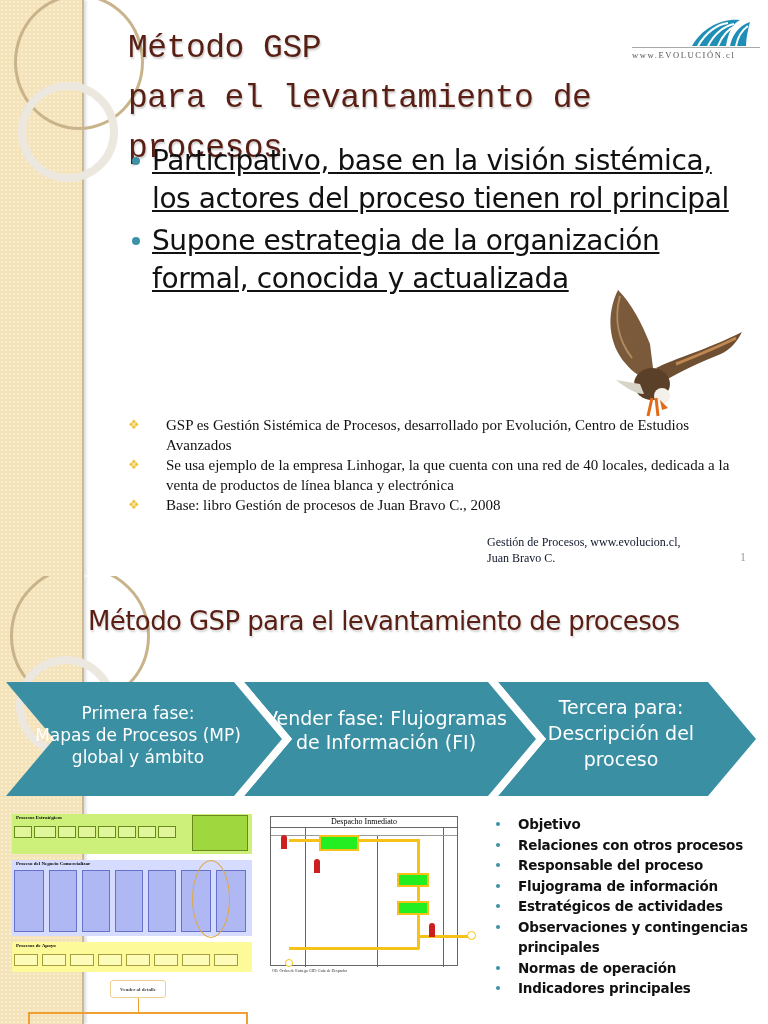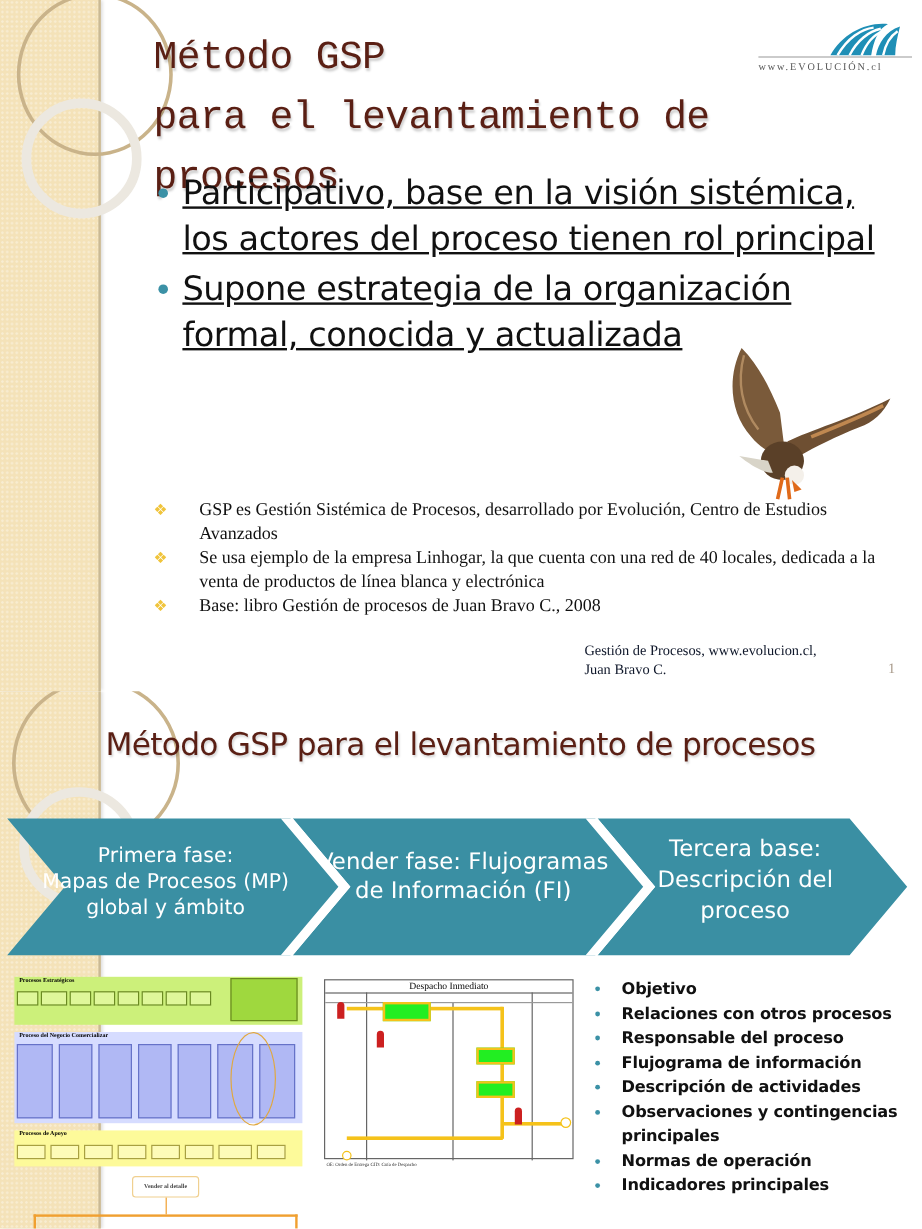--- a/index.html
+++ b/index.html
@@ -155,21 +155,21 @@
     <div class="chev-text" style="left:28px;top:22px;width:220px;">
       <div>Primera fase:</div>
       <div>Mapas de Procesos  (MP)</div>
       <div>global y ámbito</div>
     </div>
     <div class="chev-text" style="left:252px;top:26px;width:268px;font-size:19px;line-height:24px;">
       <div>Vender fase: Flujogramas</div>
       <div>de Información (FI)</div>
     </div>
     <div class="chev-text" style="left:536px;top:14px;width:170px;font-size:19px;line-height:26px;">
-      <div>Tercera base:</div>
+      <div>Tercera para:</div>
       <div>Descripción del</div>
       <div>proceso</div>
     </div>
   </div>
 
   <div class="mp-thumb tiny">
     <div style="position:absolute;left:0;top:0;width:240px;height:40px;background:#ccf07a;">
       <div style="position:absolute;left:4px;top:1px;font-size:5px;font-weight:bold;">Procesos Estratégicos</div>
       <div style="position:absolute;left:2px;top:12px;display:flex;gap:2px;">
         <div style="width:18px;height:12px;border:1px solid #6a8a20;background:#dff79a;"></div>
@@ -210,21 +210,21 @@
       </div>
     </div>
     <div style="position:absolute;left:98px;top:166px;width:56px;height:18px;border:1px solid #f0d090;border-radius:3px;background:#fff;font-size:5px;text-align:center;line-height:18px;font-weight:bold;color:#444;">
       <span>Vender al detalle</span>
     </div>
     <div style="position:absolute;left:126px;top:184px;width:1px;height:14px;background:#f0a030;"></div>
     <div style="position:absolute;left:16px;top:198px;width:220px;height:12px;border:2px solid #f0a030;border-bottom:none;"></div>
   </div>
 
   <div class="fi-thumb tiny">
-    <div style="position:absolute;left:2px;top:2px;width:208px;height:150px;border:1px solid #666;background:#fff;">
+    <div style="position:absolute;left:2px;top:2px;width:188px;height:150px;border:1px solid #666;background:#fff;">
       <div style="position:absolute;left:0;top:0;width:100%;text-align:center;font-size:8px;line-height:10px;border-bottom:1px solid #666;">Despacho Inmediato</div>
       <div style="position:absolute;left:34px;top:10px;width:1px;height:140px;background:#666;"></div>
       <div style="position:absolute;left:106px;top:18px;width:1px;height:132px;background:#666;"></div>
       <div style="position:absolute;left:172px;top:10px;width:1px;height:140px;background:#666;"></div>
       <div style="position:absolute;left:0;top:18px;width:100%;height:1px;background:#999;"></div>
       <div style="position:absolute;left:18px;top:22px;width:130px;height:3px;background:#f5c21a;"></div>
       <div style="position:absolute;left:146px;top:22px;width:3px;height:110px;background:#f5c21a;"></div>
       <div style="position:absolute;left:18px;top:130px;width:130px;height:3px;background:#f5c21a;"></div>
       <div style="position:absolute;left:148px;top:118px;width:52px;height:3px;background:#f5c21a;"></div>
       <div style="position:absolute;left:48px;top:18px;width:40px;height:16px;background:#22ee22;border:2px solid #f5c21a;"></div>
@@ -237,18 +237,18 @@
       <div style="position:absolute;left:196px;top:114px;width:9px;height:9px;border:1.5px solid #f5c21a;border-radius:50%;background:#fff;"></div>
     </div>
     <div style="position:absolute;left:4px;top:154px;font-size:4px;color:#333;">OE: Orden de Entrega  GID: Guía de Despacho</div>
   </div>
 
   <ul class="phase-list">
     <li>Objetivo</li>
     <li>Relaciones con otros procesos</li>
     <li>Responsable del proceso</li>
     <li>Flujograma de información</li>
-    <li>Descripción de actividades</li>
+    <li>Estratégicos de actividades</li>
     <li>Observaciones y contingencias principales</li>
     <li>Normas de operación</li>
     <li>Indicadores principales</li>
   </ul>
 </div>
 
 </body></html>

